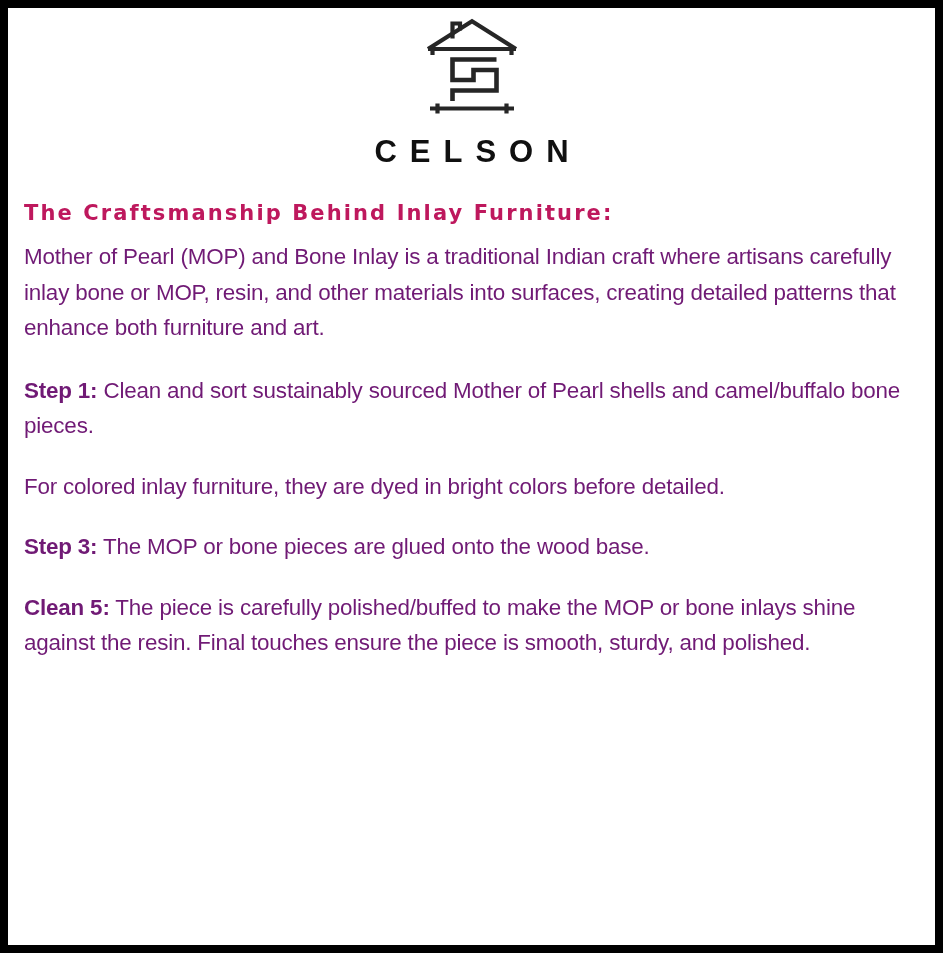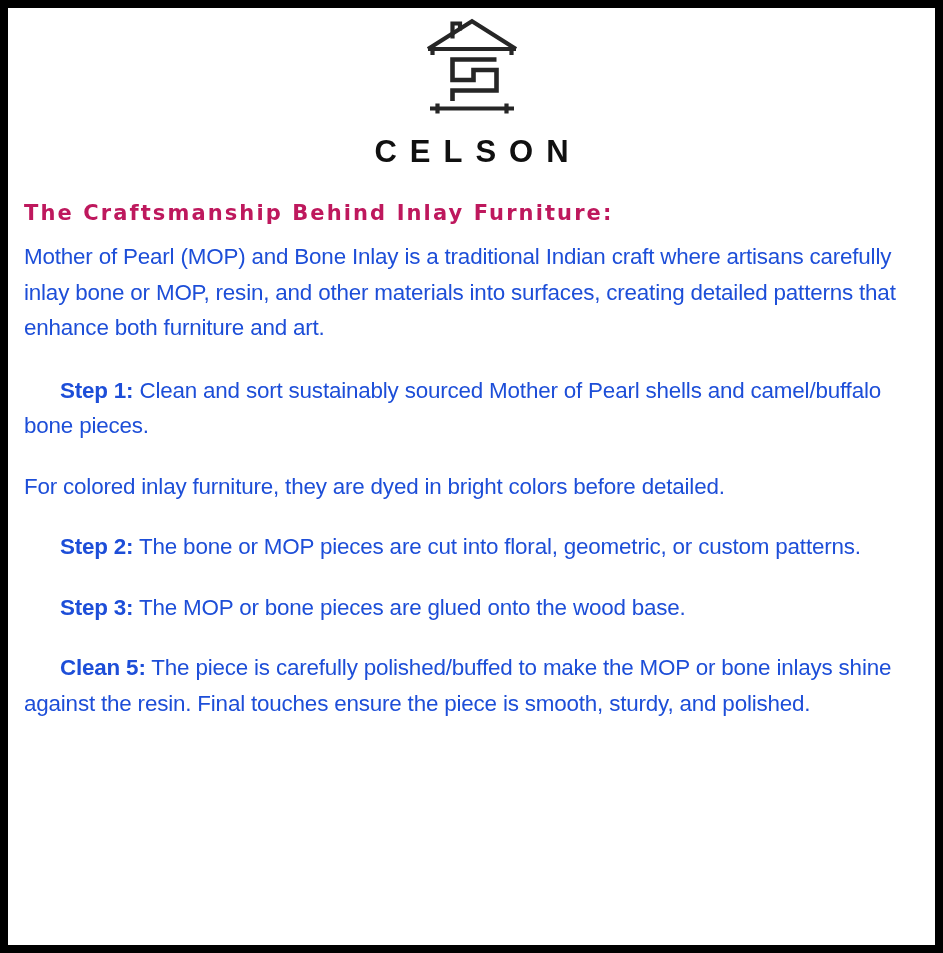--- a/index.html
+++ b/index.html
@@ -69,28 +69,27 @@
   
   .body-copy {
     margin: 0 0 0 8px;
     padding-top: 14px;
   }
   .para {
     margin: 0 0 25px 0;
     font-family: "Liberation Sans", sans-serif;
     font-size: 22.4px;
     line-height: 35.5px;
-    color: #1d4ed8;
+    color: #701a75;
     letter-spacing: -0.18px;
     max-width: 890px;
   }
   .para:last-child { margin-bottom: 0; }
   .para .lead {
     font-weight: 700;
-    margin-left: 36px;
   }
   .para.intro { margin-bottom: 27px; }
 </style>
 </head>
 <body>
 
 <div class="poster">
   <div class="poster-inner">
 
     <div class="brand">
@@ -130,23 +129,20 @@
       </p>
 
       <p class="para">
         <span class="lead">Step 1:</span><span> Clean and sort sustainably sourced Mother of Pearl shells and camel/buffalo bone pieces.</span>
       </p>
 
       <p class="para">
         <span>For colored inlay furniture, they are dyed in bright colors before detailed.</span>
       </p>
 
-      <p class="para">
-        <span class="lead">Step 2:</span><span> The bone or MOP pieces are cut into floral, geometric, or custom patterns.</span>
-      </p>
 
       <p class="para">
         <span class="lead">Step 3:</span><span> The MOP or bone pieces are glued onto the wood base.</span>
       </p>
 
 
       <p class="para">
         <span class="lead">Clean 5:</span><span> The piece is carefully polished/buffed to make the MOP or bone inlays shine against the resin. Final touches ensure the piece is smooth, sturdy, and polished.</span>
       </p>
 

